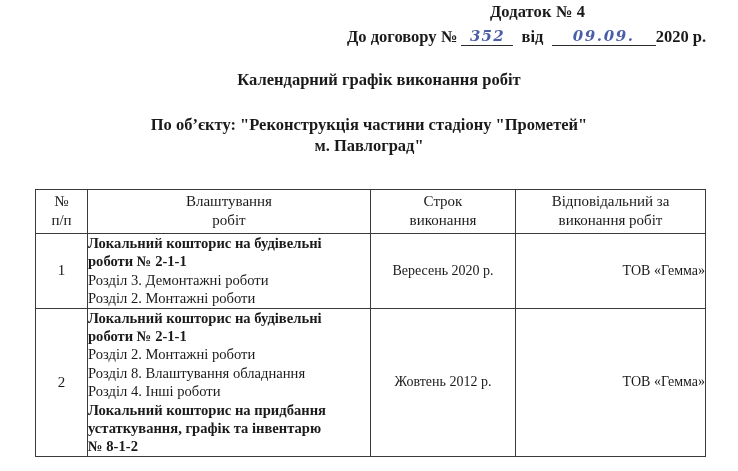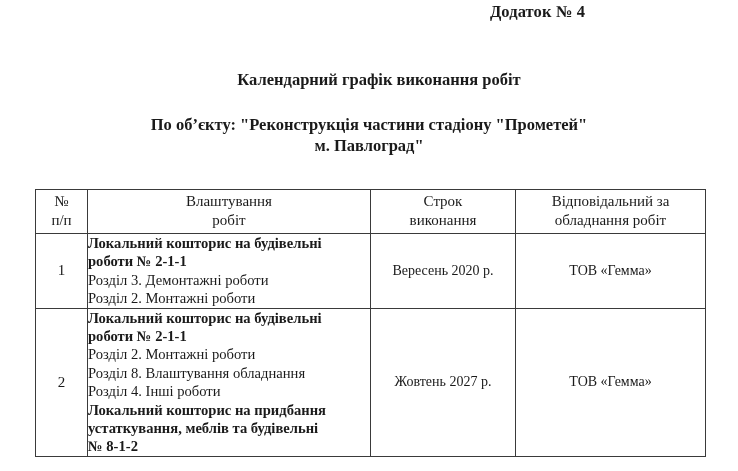--- a/index.html
+++ b/index.html
@@ -117,32 +117,39 @@
     padding: 3px 6px 5px 8px;
     font-size: 14.6px;
     line-height: 18.4px;
     vertical-align: top;
     margin-left: 36px;
   }
   .cell-term, .cell-resp {
     text-align: center;
     font-size: 14px;
   }
-  .cell-resp { text-align: center; padding-left: 18px; }
+  .cell-resp { text-align: right; padding-left: 18px; }
 
   .ln { display: block; }
   .ln.b { font-weight: bold; }
 </style>
 </head>
 <body>
 
 <div class="page">
 
   <div class="appendix-line">Додаток № 4</div>
 
+  <div class="contract-line">
+    <span class="seg">До договору № </span>
+    <span class="fill-blank fill-number">352</span>
+    <span class="seg">  від  </span>
+    <span class="fill-blank fill-date">09.09.</span>
+    <span class="seg">2020 р.</span>
+  </div>
 
   <div class="doc-title">Календарний графік виконання робіт</div>
 
   <div class="object-title">
     <span class="ln">По об’єкту: "Реконструкція частини стадіону "Прометей"</span>
     <span class="ln">м. Павлоград"</span>
   </div>
 
   <table class="schedule-table">
     <colgroup>
@@ -160,21 +167,21 @@
         <td>
           <span class="ln">Влаштування</span>
           <span class="ln">робіт</span>
         </td>
         <td>
           <span class="ln">Строк</span>
           <span class="ln">виконання</span>
         </td>
         <td>
           <span class="ln">Відповідальний за</span>
-          <span class="ln">обладнання робіт</span>
+          <span class="ln">виконання робіт</span>
         </td>
       </tr>
     </thead>
     <tbody>
         <tr>
           <td class="cell-num">1</td>
           <td class="cell-name">
             <span class="ln b">Локальний кошторис на будівельні</span>
             <span class="ln b">роботи № 2-1-1</span>
             <span class="ln">Розділ 3. Демонтажні роботи</span>
@@ -185,22 +192,22 @@
         </tr>
         <tr>
           <td class="cell-num">2</td>
           <td class="cell-name">
             <span class="ln b">Локальний кошторис на будівельні</span>
             <span class="ln b">роботи № 2-1-1</span>
             <span class="ln">Розділ 2. Монтажні роботи</span>
             <span class="ln">Розділ 8. Влаштування обладнання</span>
             <span class="ln">Розділ 4. Інші роботи</span>
             <span class="ln b">Локальний кошторис на придбання</span>
-            <span class="ln b">устаткування, меблів та будівельні</span>
+            <span class="ln b">устаткування, графік та інвентарю</span>
             <span class="ln b">№ 8-1-2</span>
           </td>
-          <td class="cell-term">Жовтень 2027 р.</td>
+          <td class="cell-term">Жовтень 2012 р.</td>
           <td class="cell-resp">ТОВ «Гемма»</td>
         </tr>
       </tbody>
   </table>
 
 </div>
 
 </body></html>

